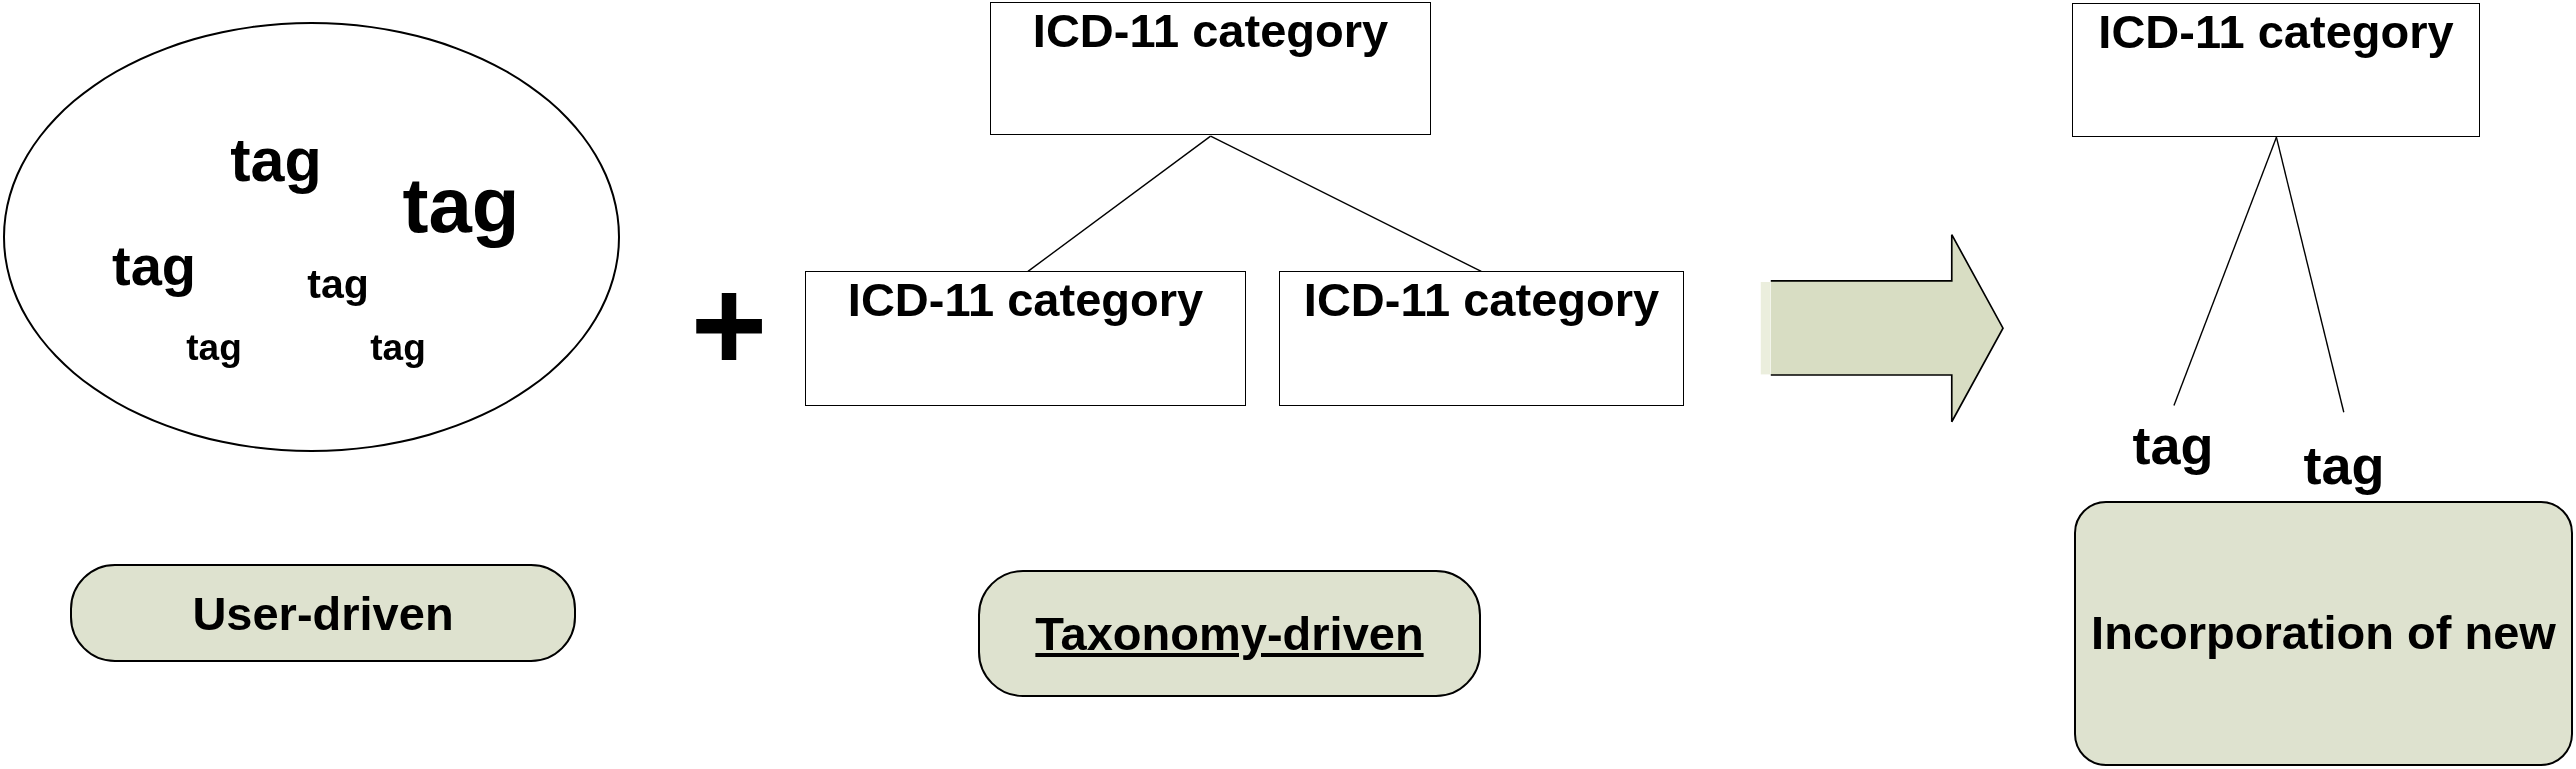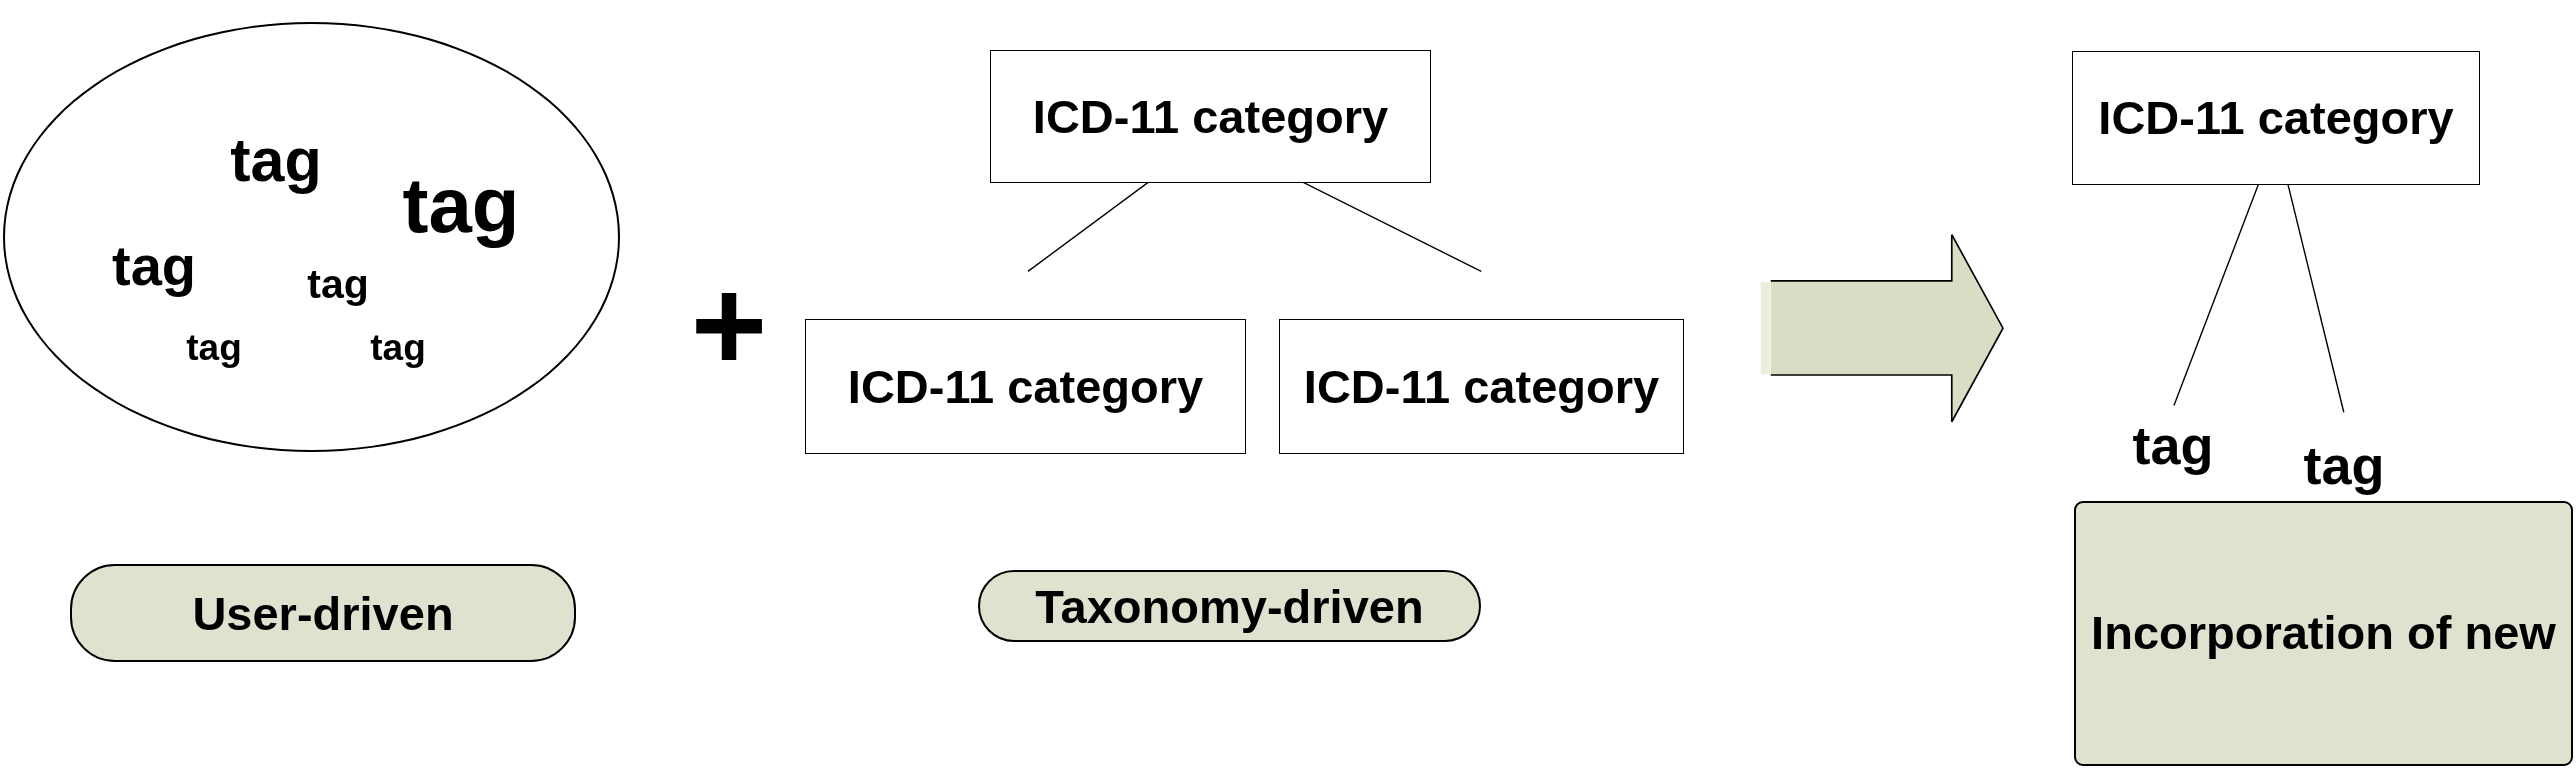--- a/index.html
+++ b/index.html
@@ -21,37 +21,37 @@
   .t2{left:461px;top:205px;font-size:78px;}
   .t3{left:154px;top:266px;font-size:56px;}
   .t4{left:338px;top:284px;font-size:41px;}
   .t5{left:214px;top:347px;font-size:37px;}
   .t6{left:398px;top:347px;font-size:37px;}
   .t7{left:2173px;top:445px;font-size:54px;}
   .t8{left:2344px;top:465px;font-size:54px;}
   
   .box{
     position:absolute;background:#ffffff;border:1.7px solid #000;box-sizing:border-box;
-    display:flex;align-items:center;justify-content:center;
-    font-weight:bold;font-size:47px;white-space:nowrap;margin-top:48px;
+    display:flex;justify-content:center;
+    font-weight:bold;font-size:47px;white-space:nowrap;
   }
   .box-mid-root{left:990px;top:2.2px;width:441px;height:133px;}
   .box-mid-left{left:805px;top:271px;width:441px;height:135px;}
   .box-mid-right{left:1279px;top:271px;width:405px;height:135px;}
   .box-right-root{left:2072px;top:2.8px;width:408px;height:134px;}
   
   .pill{
     position:absolute;background:#dee2cf;border:2.2px solid #000;box-sizing:border-box;
     display:flex;align-items:center;justify-content:center;
     font-weight:bold;font-size:47px;border-radius:45px;white-space:nowrap;
   }
   .pill-user{left:70px;top:564px;width:506px;height:98px;}
-  .pill-taxonomy{left:978px;top:570px;width:503px;height:72px;}
+  .pill-taxonomy{left:978px;top:570px;width:503px;height:127px;text-decoration:underline;}
   .pill-incorporation{
-    left:2074px;top:501px;width:499px;height:265px;border-radius:9px;
+    left:2074px;top:501px;width:499px;height:265px;border-radius:32px;
     flex-direction:column;text-align:center;line-height:1.17;white-space:normal;
   }
   .pill-incorporation span{display:block;}
   
   .plus{
     position:absolute;left:729px;top:330px;transform:translate(-50%,-54%);
     font-size:131px;font-weight:bold;line-height:1;
   }
 </style>
 </head>

